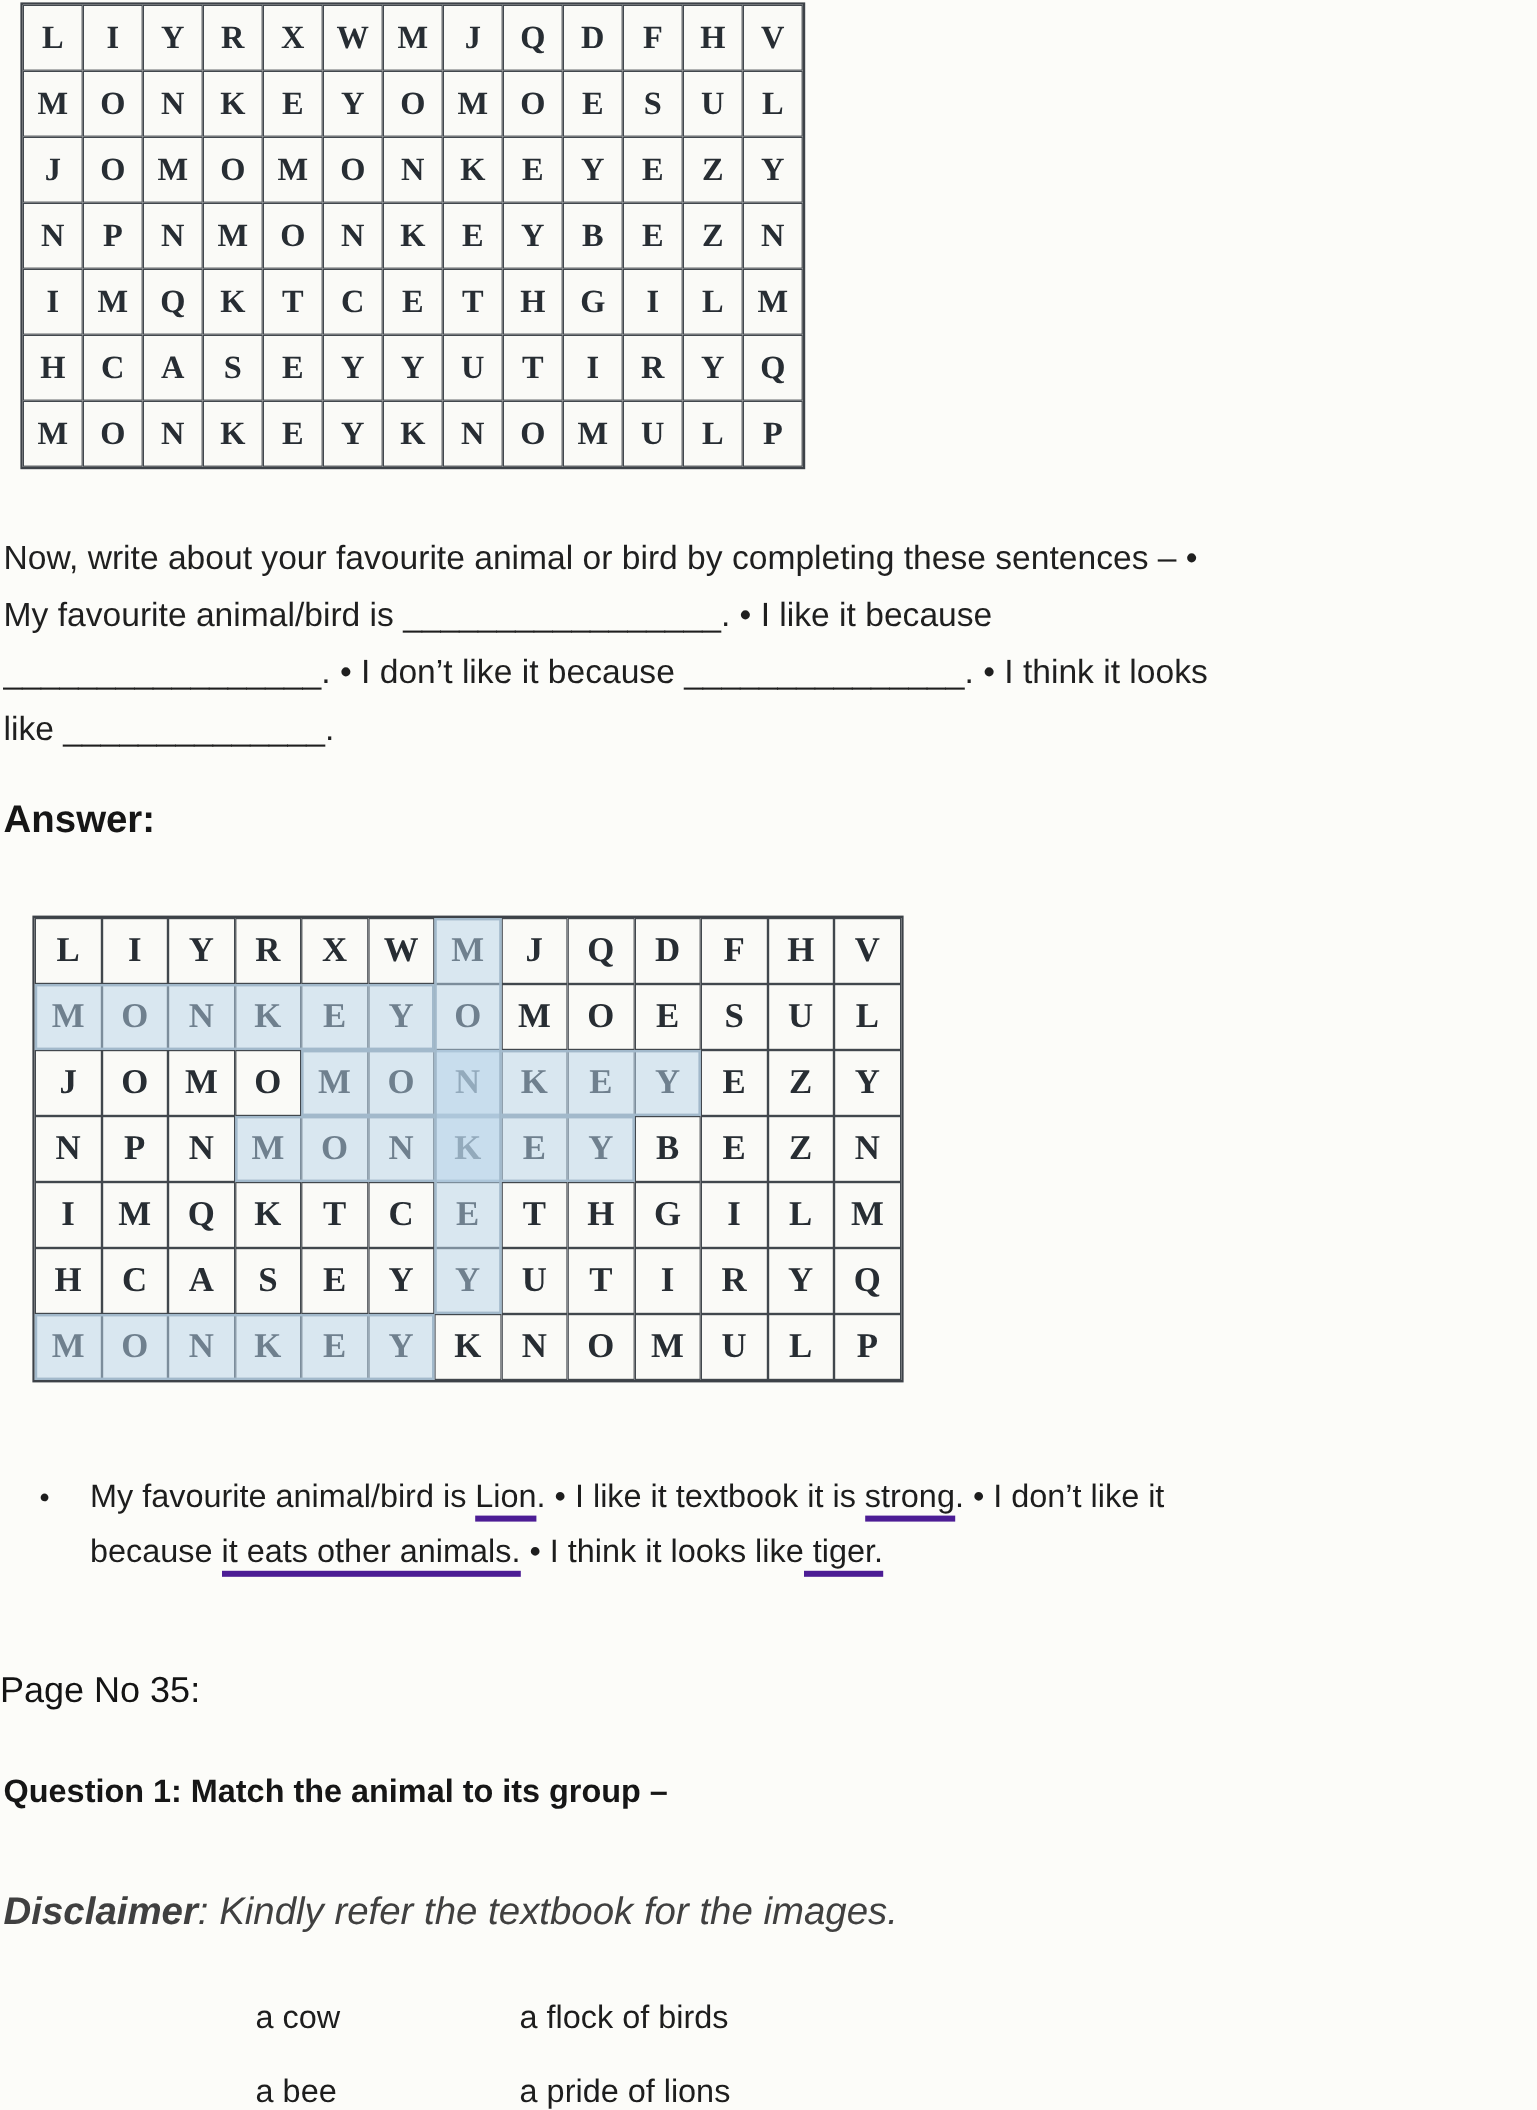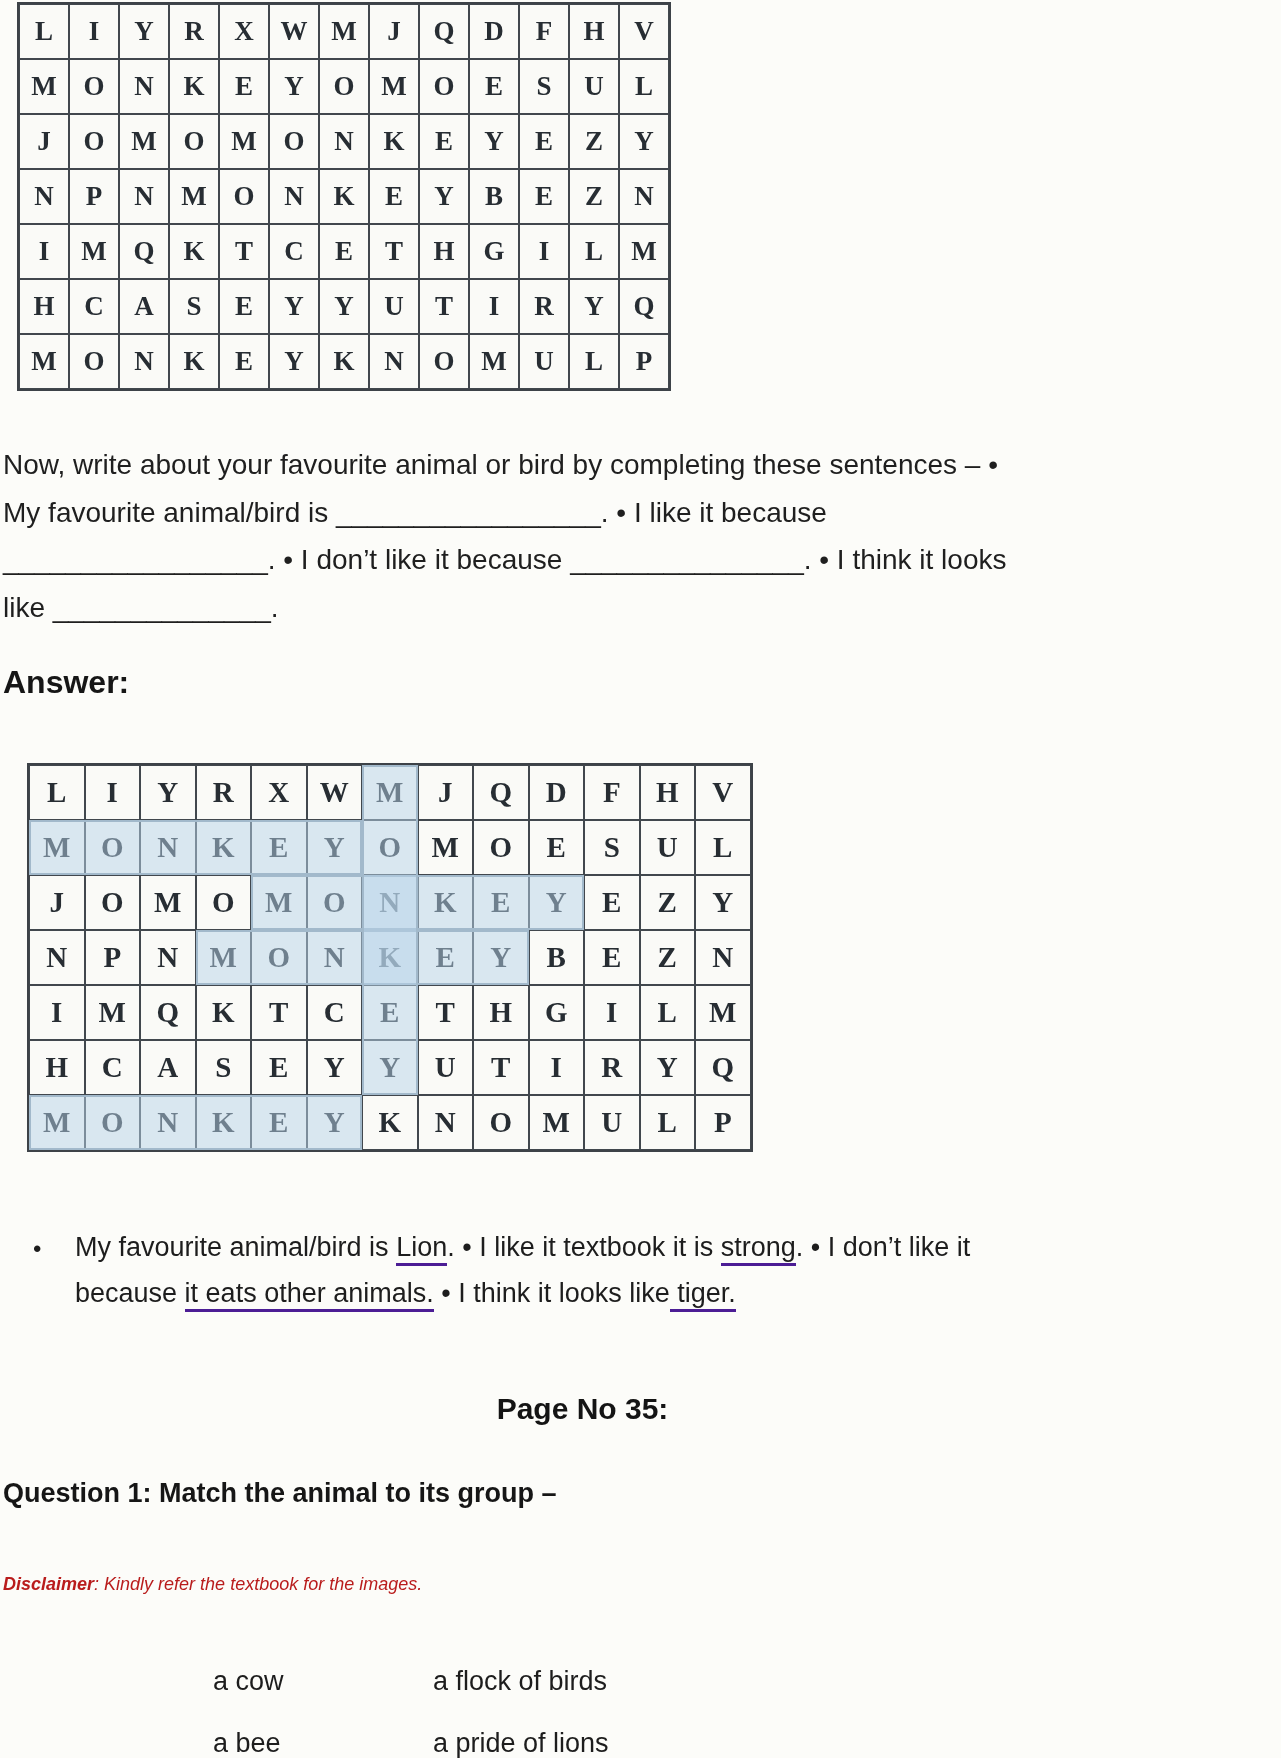--- a/index.html
+++ b/index.html
@@ -48,32 +48,32 @@
     font-size:32px; font-weight:bold; color:#161616;
   }
   #grid1 { left:17px; top:2px; }
   #grid2 { left:27px; top:763px; }
   #bullet-answer {
     position:absolute; left:33px; top:1224px;
     font-size:27px; line-height:46px; color:#1d1d1d;
     display:flex;
   }
   #bullet-answer .dot { width:42px; font-size:24px; padding-top:2px; }
-  .u { border-bottom:3px solid #4c1d95; padding-bottom:1px;margin-top:48px; }
+  .u { border-bottom:5px solid #4c1d95; padding-bottom:1px;margin-top:48px; }
   #page-heading {
     position:absolute; left:0; top:1392px; width:1165px;
-    text-align:center; font-size:30px; font-weight:bold; color:#141414;
+    text-align:left; font-size:30px; font-weight:normal; color:#141414;
   }
   #question-heading {
     position:absolute; left:3px; top:1478px;
     font-size:27px; font-weight:bold; color:#161616;
   }
   #disclaimer {
     position:absolute; left:3px; top:1574px;
-    font-size:18px; font-style:italic; color:#b91c1c;
+    font-size:32px; font-style:italic; color:#404040;
   }
   #disclaimer .b { font-weight:bold; }
   #match-list { position:absolute; left:213px; top:1666px; font-size:27px; color:#1d1d1d; }
   .match-row { display:flex; margin-bottom:31px; }
   .match-left { width:220px; }
 </style>
 </head>
 <body>
 
 <div id="grid1" class="grid">

